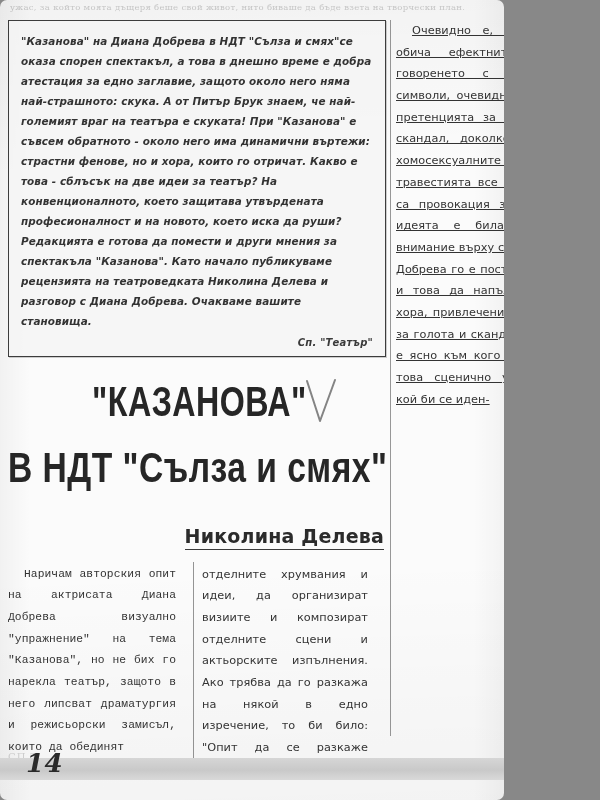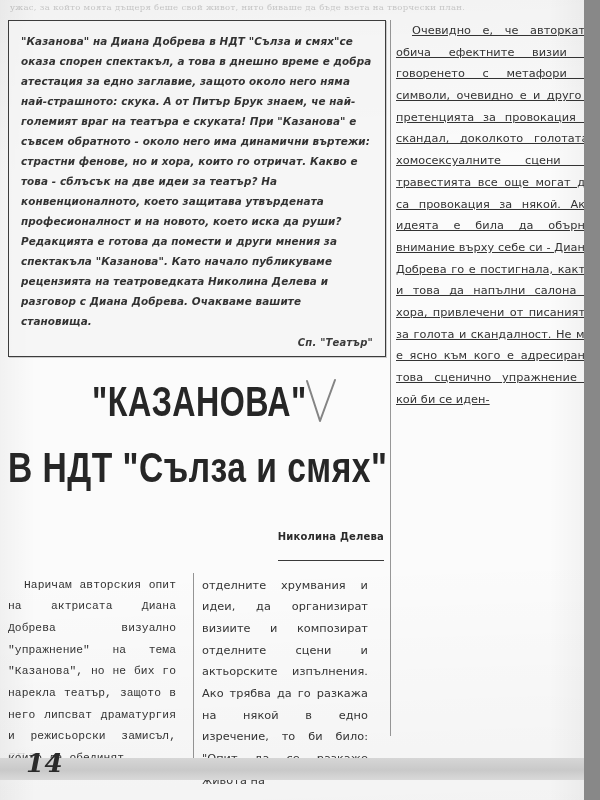--- a/index.html
+++ b/index.html
@@ -3,30 +3,31 @@
 <meta charset="utf-8">
 <title>Scanned newspaper page</title>
 <style>
   html, body {
     margin: 0;
     padding: 0;
     background: #888;
   }
   .page {
     position: relative;
-    width: 584px;
+    width: 504px;
     height: 800px;
     overflow: hidden;
     background: #fbfbfb;
     font-family: "DejaVu Sans", sans-serif;
     color: #2a2a2a;
     
     background-image:
       linear-gradient(178deg, rgba(0,0,0,0.035) 0%, rgba(0,0,0,0.0) 22%, rgba(0,0,0,0.0) 70%, rgba(0,0,0,0.03) 100%),
       linear-gradient(90deg, rgba(0,0,0,0.04) 0%, rgba(0,0,0,0.0) 6%, rgba(0,0,0,0.0) 94%, rgba(0,0,0,0.035) 100%);
+    border-radius: 7px;
   }
 
   
   .ghost-top {
     position: absolute;
     left: 10px;
     top: 2px;
     width: 580px;
     height: 16px;
     font-size: 8.5px;
@@ -136,24 +137,24 @@
   }
   .byline {
     margin-top: 24px;
     text-align: right;
     padding-right: 2px;
   }
   .byline-name {
     display: inline-block;
     font-family: "DejaVu Sans", sans-serif;
     font-weight: 700;
-    font-size: 10px;
+    font-size: 19px;
     color: #2b2b2b;
     border-bottom: 1.4px solid #3a3a3a;
-    padding-bottom: 18px;
+    padding-bottom: 2px;
     letter-spacing: .2px;
   }
 
   
   .body-cols {
     position: relative;
     margin-top: 14px;
     display: flex;
     gap: 0;
     height: 208px;

